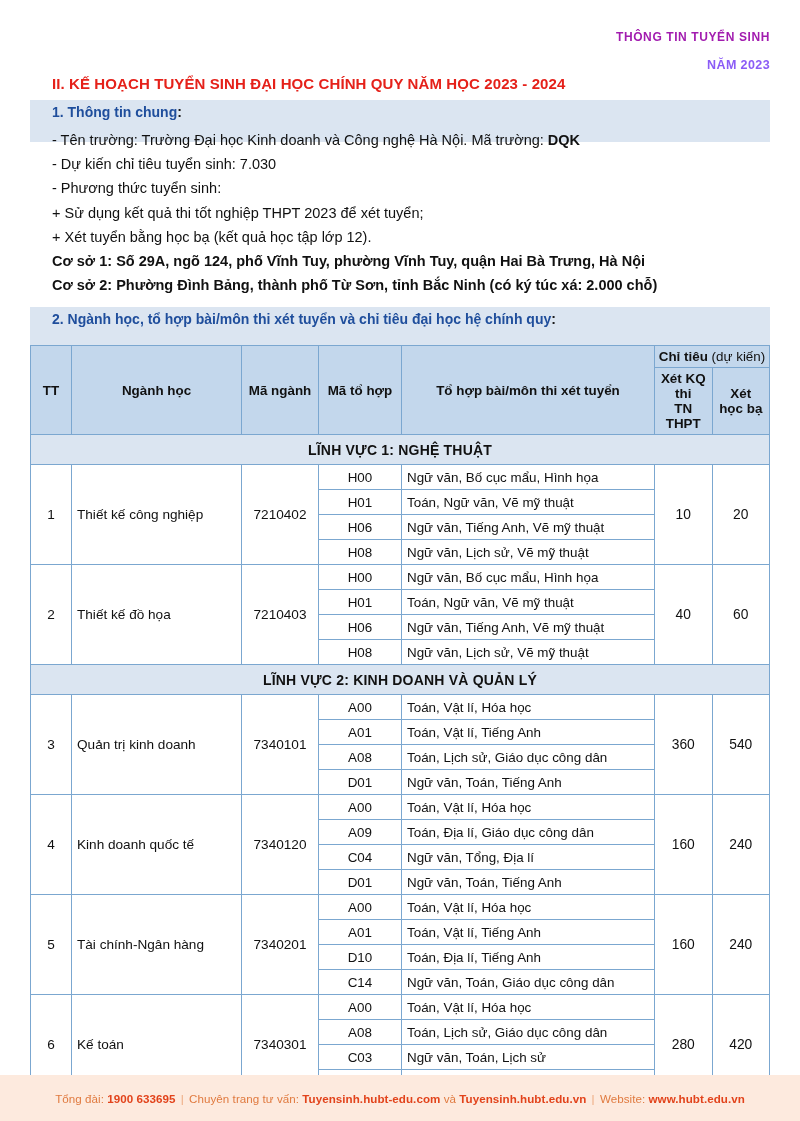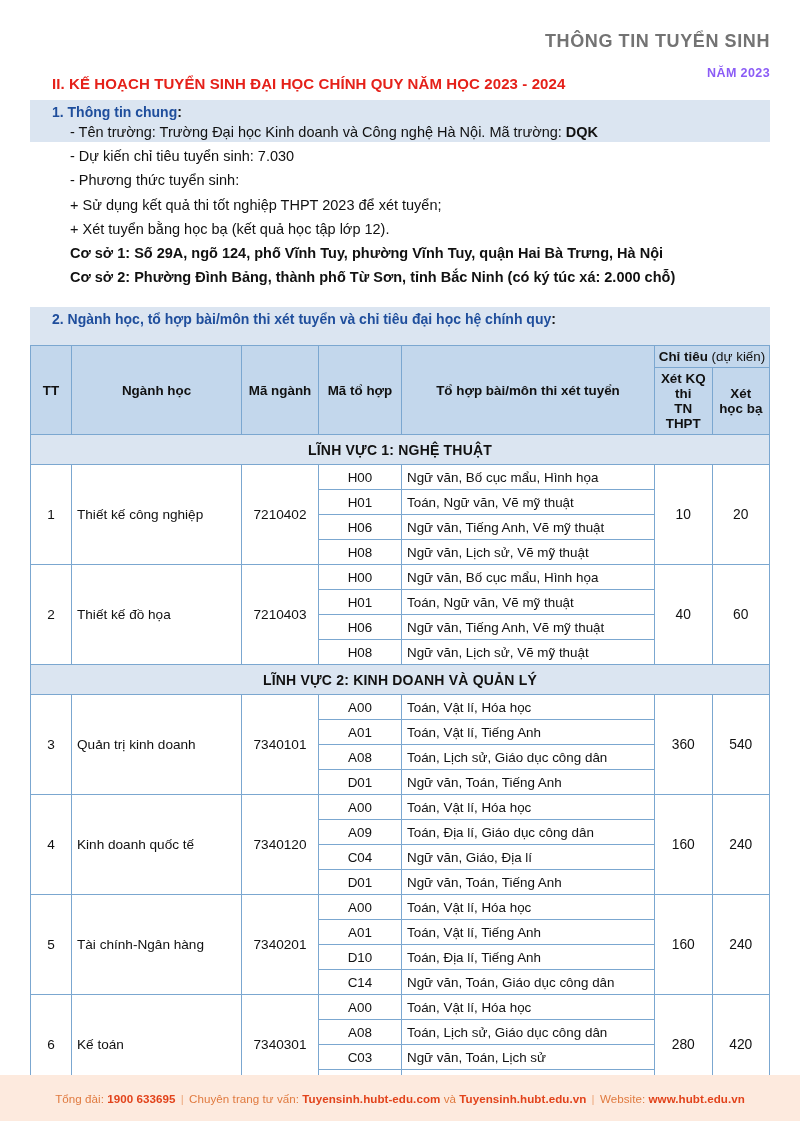--- a/index.html
+++ b/index.html
@@ -25,22 +25,22 @@
 
   
   .masthead {
     position: absolute;
     top: 30px;
     right: 30px;
     text-align: right;
     line-height: 1.25;
   }
   .masthead .m1 {
-    color: #737373;
-    font-size: 18px;
+    color: #a21caf;
+    font-size: 12px;
     font-weight: bold;
     letter-spacing: 0.6px;
     display: block;
     text-align: center;
   }
   .masthead .m2 {
     color: #8b5cf6;
     font-size: 12.5px;
     font-weight: bold;
     letter-spacing: 0.4px;
@@ -78,24 +78,23 @@
   .band .bandtext .plain {
     font-weight: bold;
     color: #1a1a1a;
   }
   #band-1 { top: 100px; }
   #band-2 { top: 299px; margin-top: 8px; }
 
   
   .info-block {
     position: absolute;
-    top: 120px;
+    top: 128px;
     left: 52px;
     width: 720px;
-    margin-left: 18px;
   }
   .info-line {
     font-size: 14.5px;
     line-height: 24.2px;
     color: #111111;
     white-space: nowrap;
   }
   .info-line b { font-weight: bold; }
   .info-line.strong {
     font-weight: bold;
@@ -327,21 +326,21 @@
             <td class="c-tohop">Toán, Vật lí, Hóa học</td>
             <td class="c-quota" rowspan="4">160</td>
             <td class="c-quota" rowspan="4">240</td>
           </tr>
           <tr>
             <td class="c-mat">A09</td>
             <td class="c-tohop">Toán, Địa lí, Giáo dục công dân</td>
           </tr>
           <tr>
             <td class="c-mat">C04</td>
-            <td class="c-tohop">Ngữ văn, Giáo, Địa lí</td>
+            <td class="c-tohop">Ngữ văn, Tổng, Địa lí</td>
           </tr>
           <tr>
             <td class="c-mat">D01</td>
             <td class="c-tohop">Ngữ văn, Toán, Tiếng Anh</td>
           </tr>
           <tr>
             <td class="c-tt" rowspan="4">5</td>
             <td class="c-nganh" rowspan="4">Tài chính-Ngân hàng</td>
             <td class="c-ma" rowspan="4">7340201</td>
             <td class="c-mat">A00</td>

